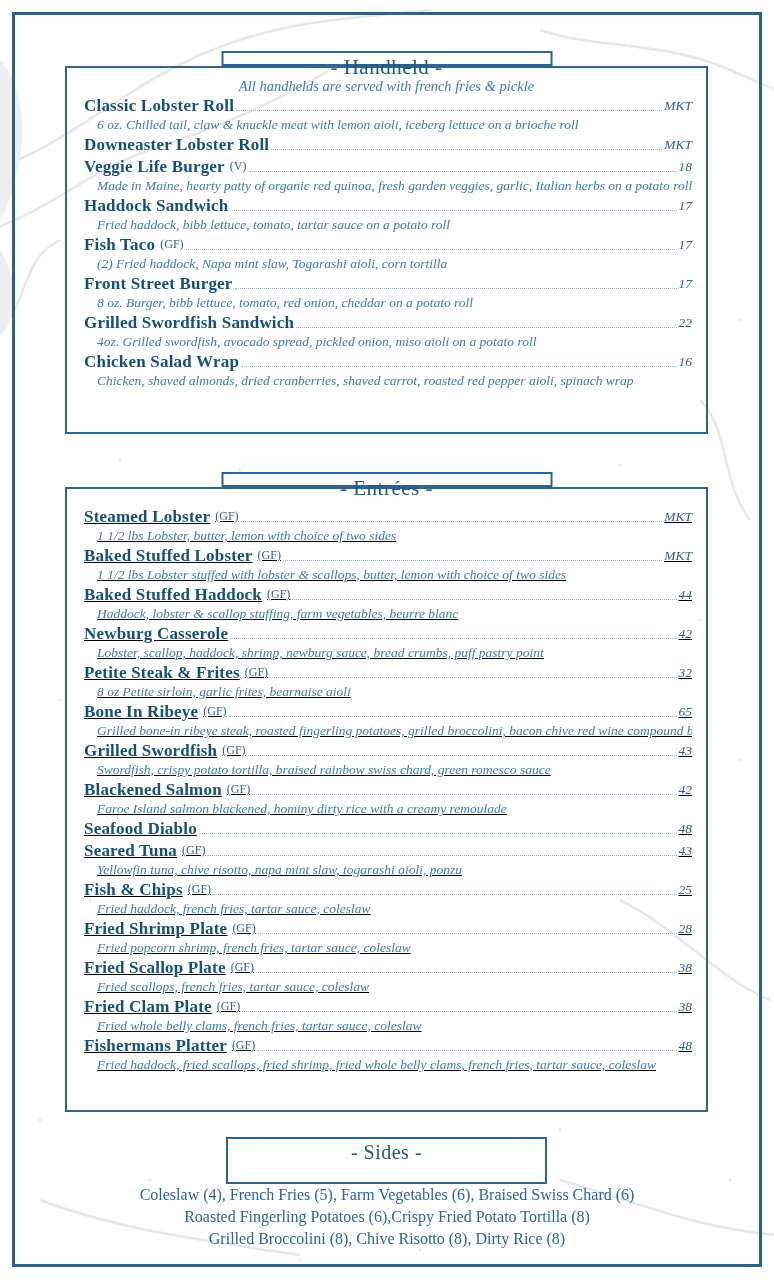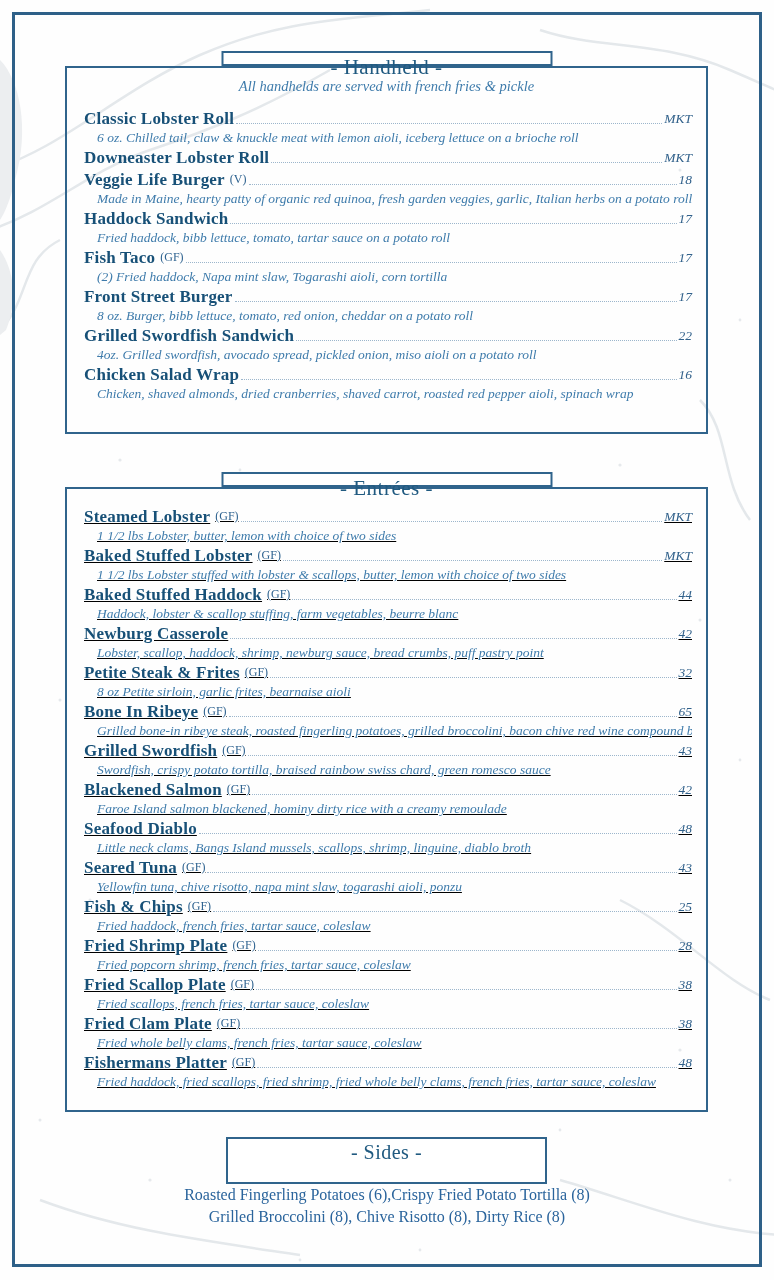--- a/index.html
+++ b/index.html
@@ -23,21 +23,21 @@
     position:absolute;top:-17px;left:50%;transform:translateX(-50%);
     width:331px;height:15px;box-sizing:border-box;
     background:#ffffff;border:2px solid #30648c;
     text-align:center;line-height:29px;
     font-size:21px;color:#205a80;letter-spacing:.5px;white-space:nowrap;
   }
   .note{
     margin-top:9px;text-align:center;font-style:italic;
     font-size:14.5px;line-height:18px;color:#3e7bab;
   }
-  .items{margin-top:13px;padding:0 14px 0 17px;}
+  .items{padding:0 14px 0 17px;}
   .menu-section.entrees .items{margin-top:0;padding-top:17px;text-decoration:underline;}
   .item{margin-bottom:1px;}
   .row{display:flex;}
   .iname{
     font-weight:700;font-size:17px;line-height:21px;color:#175077;
     letter-spacing:.2px;white-space:nowrap;
   }
   .itag{
     font-size:12px;line-height:21px;color:#2f6390;margin-left:5px;white-space:nowrap;
   }
@@ -274,21 +274,20 @@
     <div class="idesc">Faroe Island salmon blackened, hominy dirty rice with a creamy remoulade</div>
   </div>
 
   <div class="item">
     <div class="row">
       <span class="iname">Seafood Diablo</span>
 
       <span class="leader"></span>
       <span class="iprice">48</span>
     </div>
-    <div class="idesc">Little neck clams, Bangs Island mussels, scallops, shrimp, linguine, diablo broth</div>
   </div>
 
   <div class="item">
     <div class="row">
       <span class="iname">Seared Tuna</span>
       <span class="itag">(GF)</span>
       <span class="leader"></span>
       <span class="iprice">43</span>
     </div>
     <div class="idesc">Yellowfin tuna, chive risotto, napa mint slaw, togarashi aioli, ponzu</div>
@@ -343,15 +342,16 @@
     </div>
     <div class="idesc">Fried haddock, fried scallops, fried shrimp, fried whole belly clams, french fries, tartar sauce, coleslaw</div>
   </div>
 </div>
 </section>
 
 <div class="sides-header">
   <span>- Sides -</span>
 </div>
 <div class="sides-text">
+  <div>Coleslaw (4), French Fries (5), Farm Vegetables (6), Braised Swiss Chard (6)</div>
   <div>Roasted Fingerling Potatoes (6),Crispy Fried Potato Tortilla (8)</div>
   <div>Grilled Broccolini (8), Chive Risotto (8), Dirty Rice (8)</div>
 </div>
 
 </body></html>

